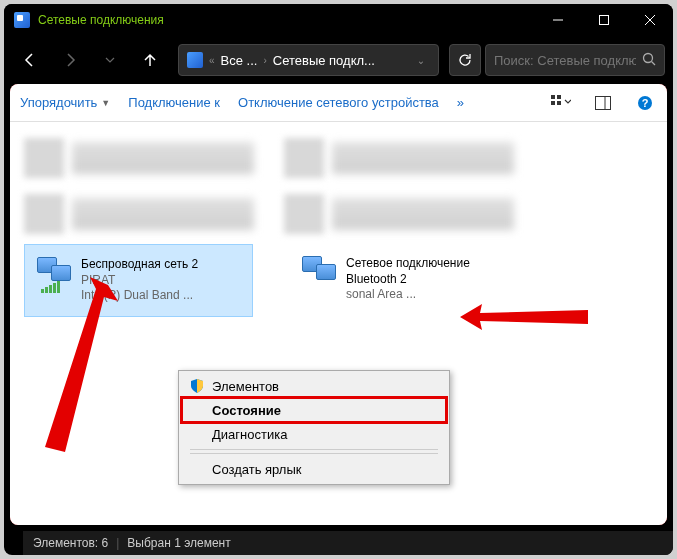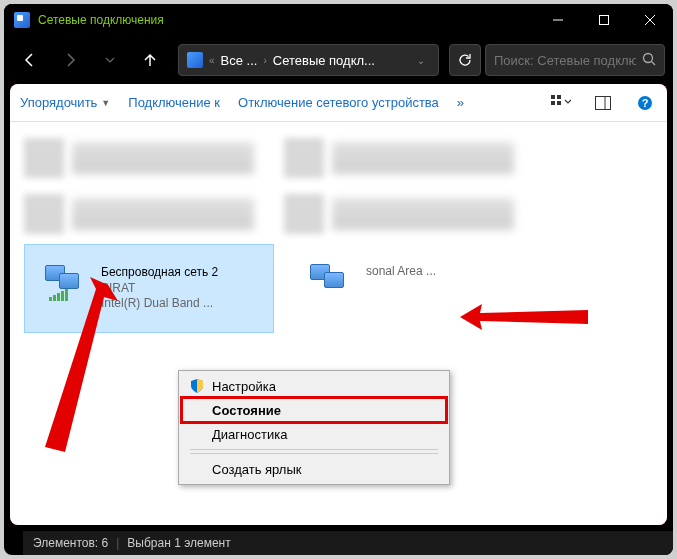--- a/index.html
+++ b/index.html
@@ -25,21 +25,21 @@
     .toolbar-item { display: flex; align-items: center; gap: 4px; cursor: pointer; }
     .toolbar-item .arr { font-size: 9px; color: #666; }
     .toolbar .tspacer { flex: 1; }
     .toolbar-icon { width: 24px; display: flex; justify-content: center; color: #333; cursor: pointer; }
     .toolbar-icon.blue { color: #0078d4; }
     .content { flex: 1; background: #fff; position: relative; padding: 14px 14px 0 14px; }
     .blurred-row { display: flex; gap: 30px; margin-bottom: 12px; }
     .blur-item { width: 230px; height: 44px; display: flex; align-items: center; gap: 8px; }
     .blur-icon { width: 40px; height: 40px; background: #d8d8d8; filter: blur(3px); }
     .blur-text { flex: 1; height: 32px; background: linear-gradient(#e0e0e0, #d0d0d0); filter: blur(4px); }
-    .conn-item { display: flex; align-items: flex-start; gap: 16px; padding: 20px; width: 250px; position: absolute; }
+    .conn-item { display: flex; align-items: flex-start; gap: 4px; padding: 12px; width: 229px; position: absolute; }
     .conn-item.selected { background: #cce8ff; border: 1px solid #99d1ff; }
     .conn-icon { width: 40px; height: 36px; position: relative; flex-shrink: 0; }
     .conn-icon .mon1, .conn-icon .mon2 { position: absolute; width: 20px; height: 16px; background: linear-gradient(#7bb8ff, #4a8fd8); border: 1px solid #2a6db0; border-radius: 2px; }
     .conn-icon .mon1 { top: 0; left: 0; }
     .conn-icon .mon2 { top: 8px; left: 14px; }
     .conn-icon .signal { position: absolute; bottom: 0; left: 4px; display: flex; gap: 1px; align-items: flex-end; }
     .conn-icon .signal span { width: 3px; background: #4caf50; }
     .conn-icon .signal span:nth-child(1) { height: 4px; }
     .conn-icon .signal span:nth-child(2) { height: 6px; }
     .conn-icon .signal span:nth-child(3) { height: 8px; }
@@ -209,39 +209,40 @@
           <div class="conn-sub">Intel(R) Dual Band ...</div>
         </div>
       </div>
 
       <div class="conn-item" style="top:122px; left:280px;">
         <div class="conn-icon">
           <div class="mon1"></div>
             <div class="mon2"></div>
         </div>
         <div class="conn-text">
+          <div class="conn-name">Сетевое подключение Bluetooth 2</div>
           <div class="conn-sub">sonal Area ...</div>
         </div>
       </div>
 
       <svg class="arrow-red" style="top:155px; left:20px;" width="90" height="180" viewBox="0 0 90 180">
         <path d="M 78 8 L 60 0 L 66 12 L 15 170 L 35 175 L 74 20 L 88 24 Z" fill="#e30000"></path>
       </svg>
 
       <svg class="arrow-red" style="top:180px; left:440px;" width="140" height="30" viewBox="0 0 140 30">
         <path d="M 10 15 L 32 2 L 30 11 L 138 8 L 138 22 L 30 19 L 32 28 Z" fill="#e30000"></path>
       </svg>
 
       <div class="context-menu">
         <div class="menu-item">
           <span class="menu-shield"><svg class="shield-svg" viewBox="0 0 16 16">
                 <path d="M8 1 L14 3 L14 8 C14 12 8 15 8 15 C8 15 2 12 2 8 L2 3 Z" fill="#0078d4"></path>
                 <path d="M8 1 L14 3 L14 8 C14 12 8 15 8 15 L8 1 Z" fill="#ffc83d"></path>
               </svg></span>
-          <span>Настройка</span>
+          <span>Элементов</span>
         </div>
         <div class="menu-item highlighted">
           <span>Состояние</span>
         </div>
         <div class="menu-item">
           <span>Диагностика</span>
         </div>
         <div class="menu-sep"></div>
         <div class="menu-sep"></div>
         <div class="menu-item">

